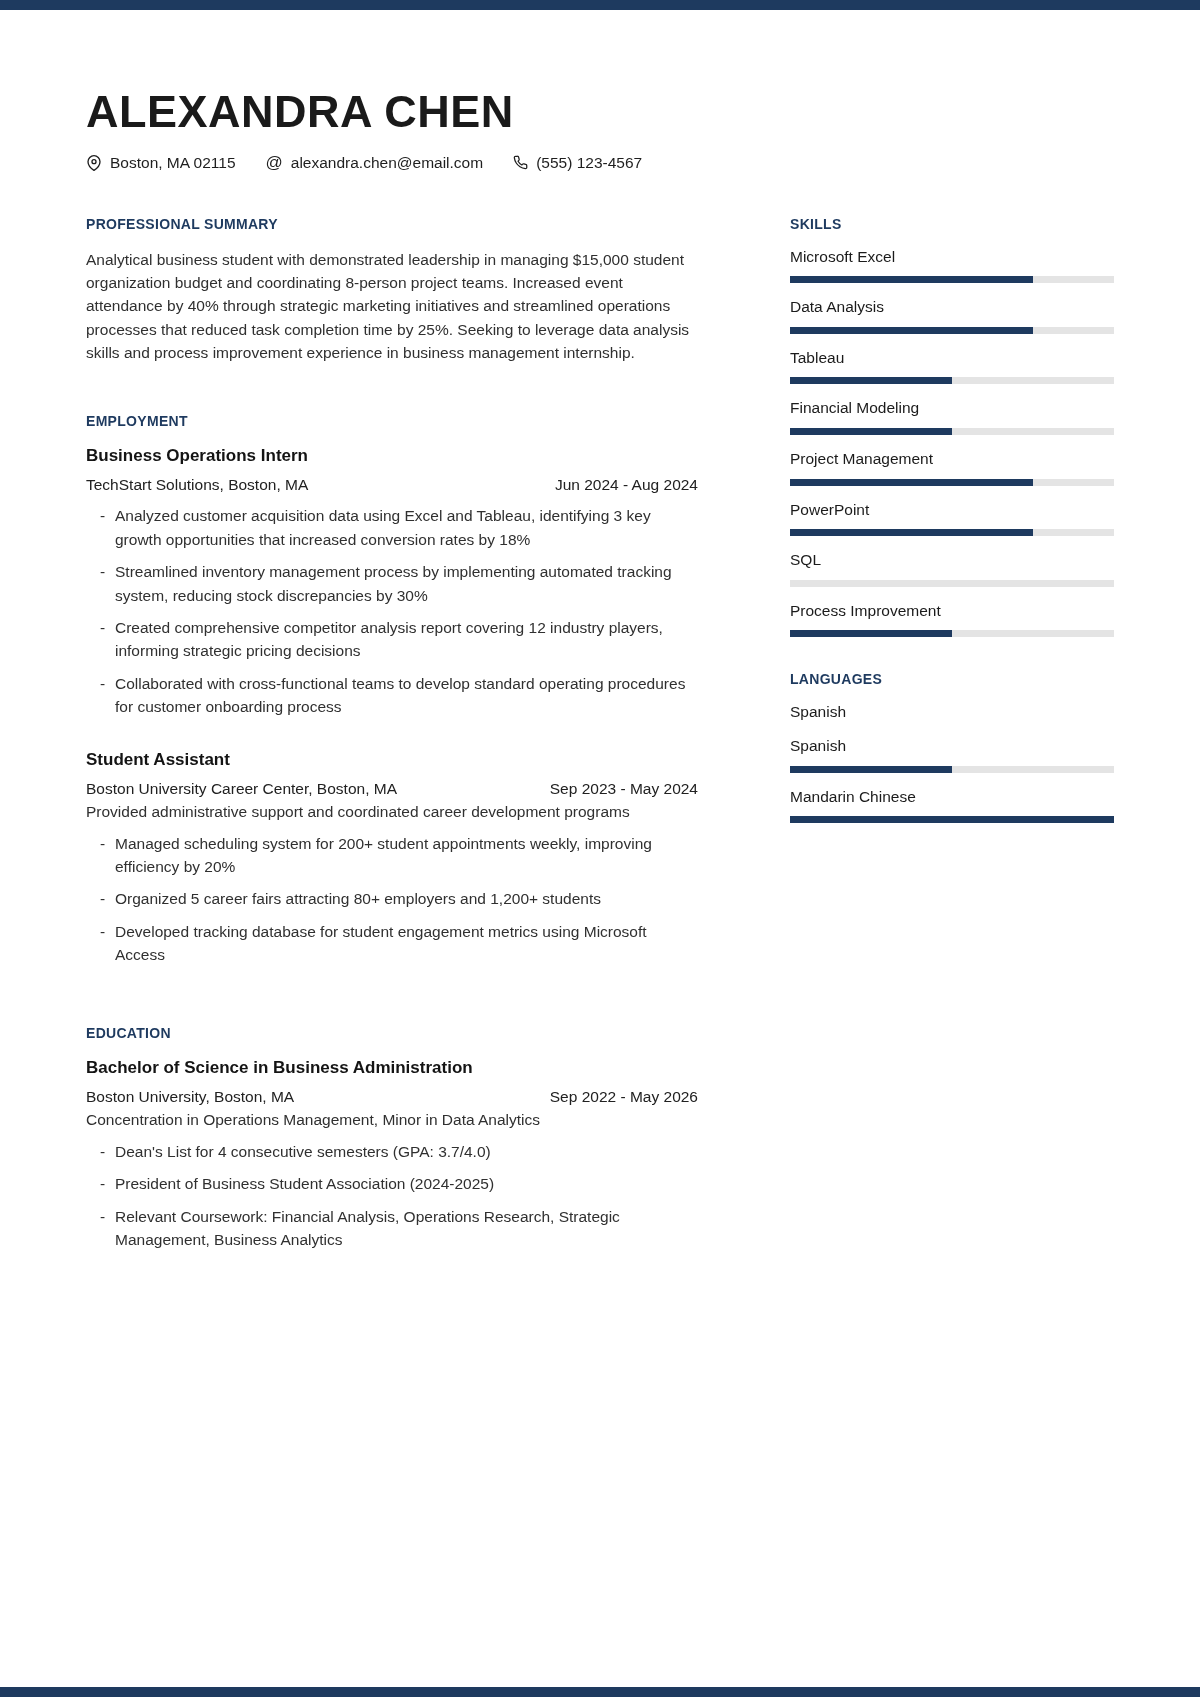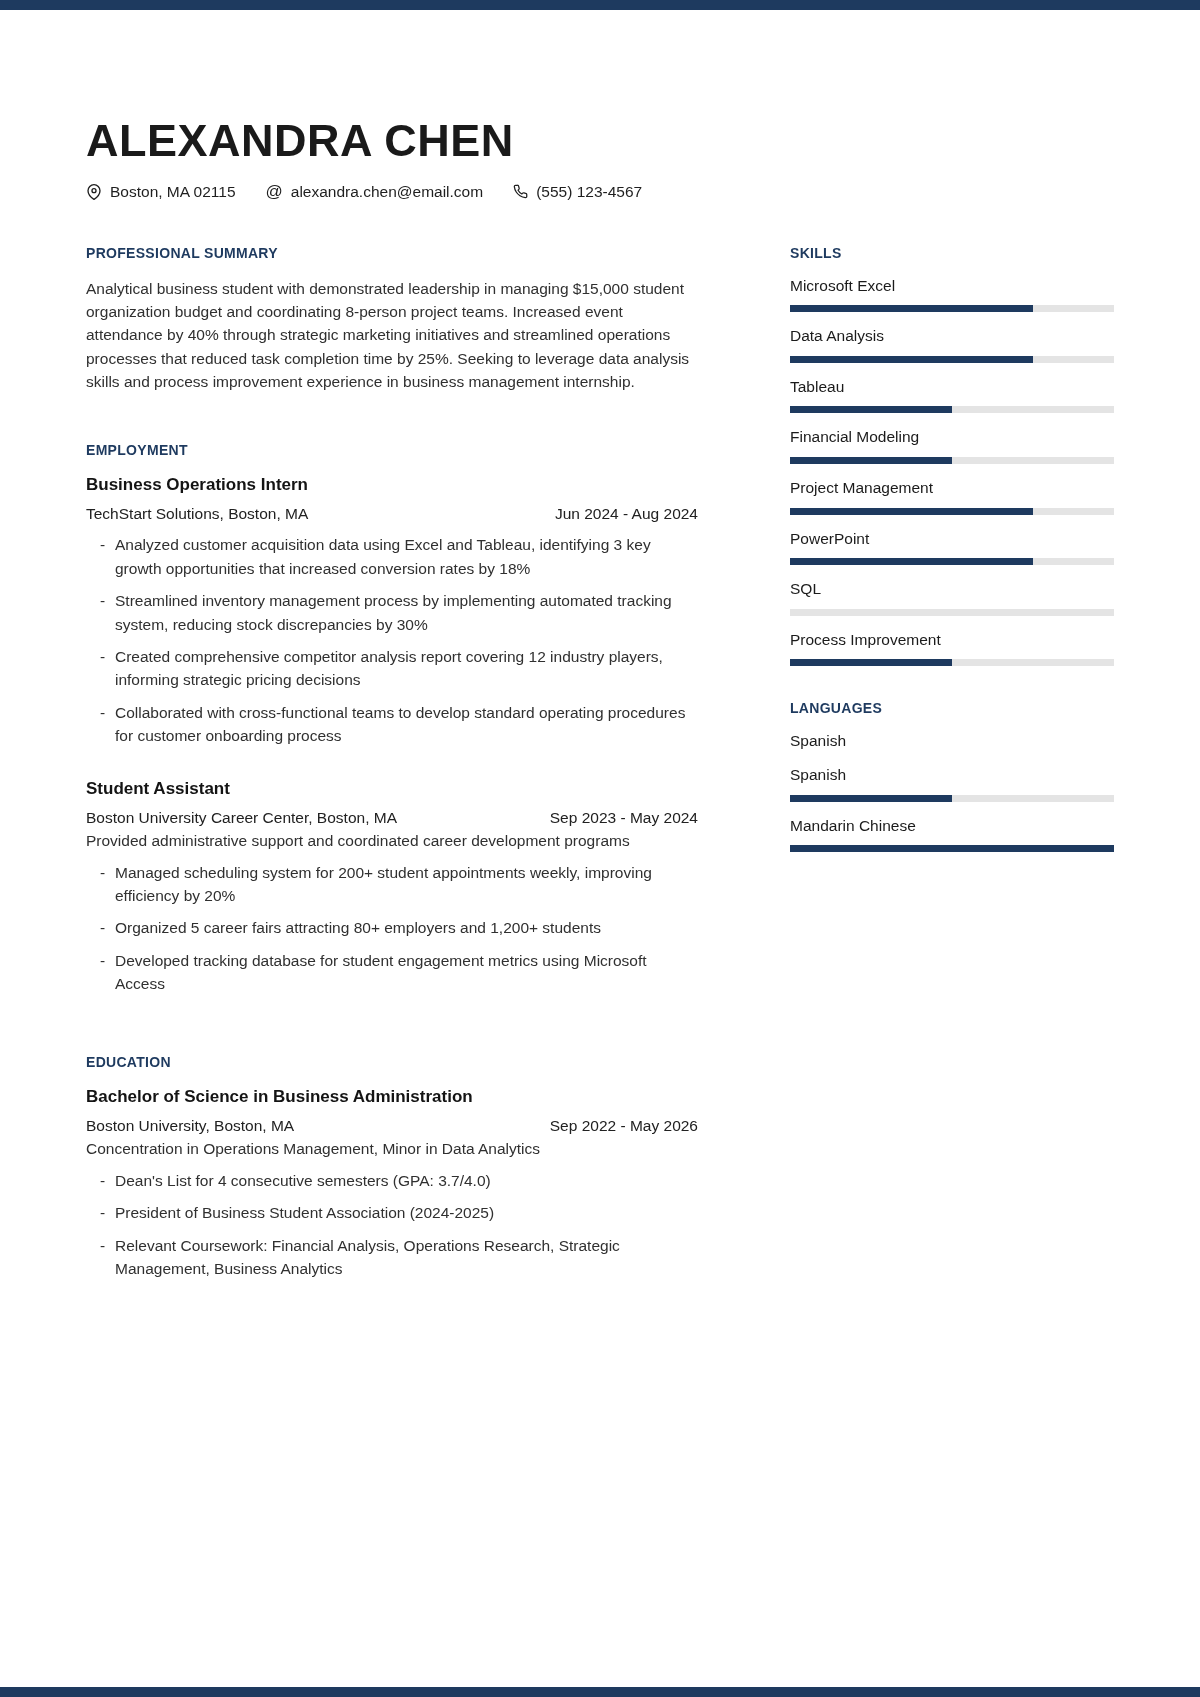--- a/index.html
+++ b/index.html
@@ -15,21 +15,21 @@
   .accent-bar {
     position: absolute; left: 0; width: 100%; height: 10px;
     background: var(--accent, #1e3a5f);
   }
   .accent-bar.top { top: 0; }
   .accent-bar.bottom { bottom: 0; }
 
   .content { padding: 0 86px; }
 
   
-  header { padding-top: 117px; }
+  header { padding-top: 88px; }
   .name {
     margin: 0;
     font-size: 45px; font-weight: 700; letter-spacing: 0.5px;
     color: #1a1a1a; line-height: 1.08;
   }
   .job-title {
     margin-top: 15px;
     font-size: 20.5px; color: #333333; line-height: 1.2;
   }
   .contact-row {

